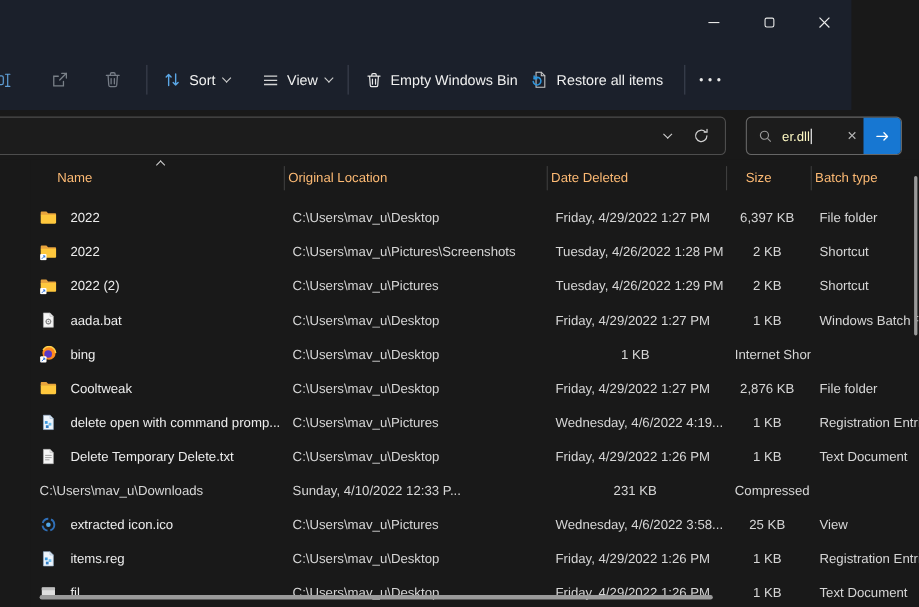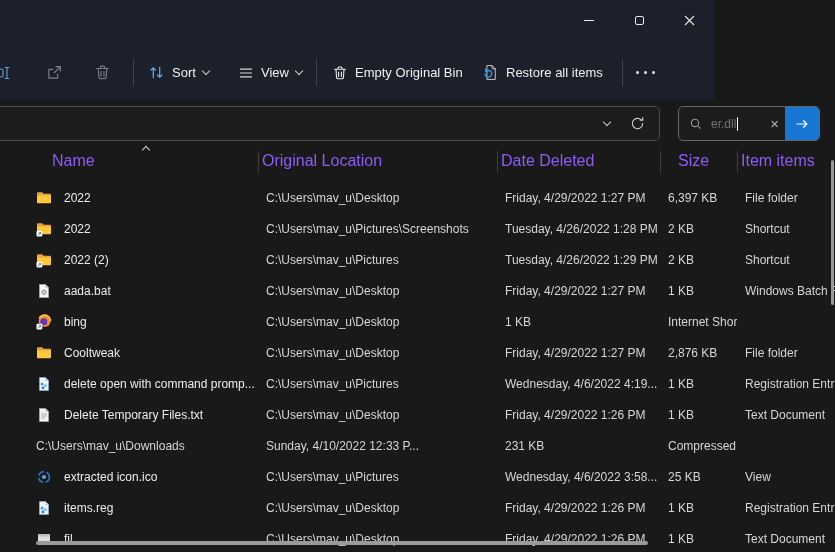--- a/index.html
+++ b/index.html
@@ -1,21 +1,21 @@
 <!DOCTYPE html>
 <html style="--accent: #1777d2;"><head>
 <meta charset="utf-8">
 <style>
   * { margin:0; padding:0; box-sizing:border-box; }
   html,body { width:835px; height:552px; overflow:hidden; background:#191919;
     font-family:"Liberation Sans", sans-serif; }
   .window { position:absolute; inset:0; width:835px; height:552px; background:#191919; }
 
   
-  .topband { position:absolute; left:0; top:0; width:714px; height:100px; background:#1b202b; }
+  .topband { position:absolute; left:0; top:0; width:774px; height:100px; background:#1b202b; }
 
   .captions { position:absolute; right:0; top:0; height:40px; display:flex; }
   .cap-btn { width:50px; height:40px; display:flex; align-items:center; justify-content:center; cursor:default; }
   .glyph-min { width:10px; height:1px; background:#e8e8e8; }
   .glyph-max { width:9px; height:9px; border:1px solid #e8e8e8; border-radius:2px; }
 
   .toolbar { position:absolute; left:0; top:45px; width:835px; height:55px; }
   .tb-item { position:absolute; top:0; height:55px; display:flex; align-items:center; gap:7px;
     color:#f0f0f0; font-size:13px; white-space:nowrap; }
   .tb-sep { position:absolute; top:14px; width:1px; height:27px; background:#3c4250; }
@@ -27,45 +27,45 @@
 
   
   .addrrow { position:absolute; left:0; top:100px; width:835px; height:45px; background:#191919; }
   .addressbar { position:absolute; left:-20px; top:6px; width:680px; height:35px;
     border:1px solid #4d4d4d; border-radius:5px; background:#1c1c1c;
     display:flex; align-items:center; justify-content:flex-end; padding-right:14px; gap:20px; }
   .searchbox { position:absolute; left:678px; top:6px; width:142px; height:35px;
     border:1px solid #666; border-radius:5px; background:#1c1c1c;
     display:flex; align-items:center; overflow:hidden; }
   .searchbox .q { margin-left:10px; }
-  .search-text { color:#737373; font-size:12px; margin-left:8px; }
+  .search-text { color:#fef9c3; font-size:12px; margin-left:8px; }
   .caret { width:1px; height:14px; background:#fff; margin-left:1px; }
   .clear-x { color:#b5b5b5; font-size:15px; margin-left:auto; margin-right:6px; line-height:1; }
   .go-btn { width:34px; height:35px; background:var(--accent,#1777d2); display:flex;
     align-items:center; justify-content:center; flex:none; border-radius:0 4px 4px 0; }
 
   
   .navsliver { position:absolute; left:0; top:145px; width:28px; bottom:0; background:#191919; }
 
   .filepane { position:absolute; left:28px; top:145px; width:807px; height:407px; overflow:hidden; }
   .grid5 { display:grid; grid-template-columns:230px 239px 163px 77px 98px; align-items:center; }
-  .headers { position:relative; height:32px; color:#8b5cf6; font-size:16px; }
+  .headers { position:relative; height:32px; color:#fdba74; font-size:12px; }
   .headers .hc { padding-left:4px; white-space:nowrap; overflow:hidden; height:32px; display:flex; align-items:center; }
   .hc.c-name { padding-left:24px; }
   .hc.c-size { padding-left:18px; }
   .hsep { position:absolute; top:6px; width:1px; height:22px; background:#3e3e3e; }
   .sort-asc { position:absolute; left:115px; top:2px; width:6px; height:6px;
     border-left:1px solid #cfcfcf; border-top:1px solid #cfcfcf; transform:rotate(45deg); }
 
   .rows { position:absolute; left:0; top:37px; width:807px; }
   .frow { height:31px; font-size:12px; color:#d6d6d6; cursor:default; }
   .frow > div { white-space:nowrap; overflow:hidden; padding-left:8px; }
   .cell-name { color:#ececec; display:flex; align-items:center; gap:12px; padding-left:8px; }
   .cell-name svg { flex:none; }
-  .cell-size { text-align:left; padding-right:10px; }
+  .cell-size { text-align:center; padding-right:10px; }
 
   .hscroll-thumb { position:absolute; left:36px; top:541px; width:612px; height:4px;
     background:#9a9a9a; border-radius:2px; z-index:5; }
   .vscroll-thumb { position:absolute; right:1px; top:160px; width:3px; height:145px;
     background:#9a9a9a; border-radius:2px; z-index:5; }
 
   svg { display:block; }
 </style>
 </head>
 <body>
@@ -123,21 +123,21 @@
         </svg>
         <span>View</span>
         <span class="chev"></span>
       </div>
       <div class="tb-sep" style="left:316px"></div>
 
       <div class="tb-item" style="left:332px">
         <svg width="16" height="16" viewBox="0 0 16 16" fill="none" stroke="#e8e8e8" stroke-width="1.1" stroke-linecap="round">
           <path d="M2.5 4.2h11M6 4V3c0-.5.4-1 1-1h2c.6 0 1 .5 1 1v1M4 4.4l.6 8.2c.1.7.6 1.2 1.3 1.2h4.2c.7 0 1.2-.5 1.3-1.2l.6-8.2M6.6 7v4.5M9.4 7v4.5"></path>
         </svg>
-        <span>Empty Original Bin</span>
+        <span>Empty Windows Bin</span>
       </div>
       <div class="tb-item" style="left:482px">
         <svg width="17" height="17" viewBox="0 0 16 16" fill="none" stroke-linecap="round">
           <path d="M5 1.5h4.5l3 3V14.5H5z" stroke="#c9c9c9" stroke-width=".9"></path>
           <path d="M9.5 1.5v3h3" stroke="#c9c9c9" stroke-width=".9"></path>
           <path d="M2.6 9.6a3.3 3.3 0 1 0 .9-2.8" stroke="#2e96dd" stroke-width="1.3"></path>
           <path d="M3.4 4.7v2.4h2.4" stroke="#2e96dd" stroke-width="1.3"></path>
         </svg>
         <span>Restore all items</span>
       </div>
@@ -189,21 +189,21 @@
       <div class="hc">
           <span>Original Location</span>
         </div>
       <div class="hc">
           <span>Date Deleted</span>
         </div>
       <div class="hc c-size">
           <span>Size</span>
         </div>
       <div class="hc">
-          <span>Item items</span>
+          <span>Batch type</span>
         </div>
       <div class="hsep" style="left:230px"></div>
       <div class="hsep" style="left:469px"></div>
       <div class="hsep" style="left:632px"></div>
       <div class="hsep" style="left:709px"></div>
     </div>
     <div class="rows" id="rows">
         <div class="frow grid5">
     <div class="cell-name">
             <span>
@@ -323,21 +323,21 @@
   </div>
         <div class="frow grid5">
     <div class="cell-name">
             <span>
               <svg width="16" height="16" viewBox="0 0 16 16">
                 <path d="M3.5 1.5h6l3 3v10h-9z" fill="#f5f5f5" stroke="#b5b5b5" stroke-width=".6"></path>
                 <path d="M9.5 1.5v3h3" fill="none" stroke="#b5b5b5" stroke-width=".6"></path>
                 <path d="M5 7h6M5 9h6M5 11h4" stroke="#9a9a9a" stroke-width=".8"></path>
               </svg>
             </span>
-            <span>Delete Temporary Files.txt</span>
+            <span>Delete Temporary Delete.txt</span>
           </div>
     <div>C:\Users\mav_u\Desktop</div>
     <div>Friday, 4/29/2022 1:26 PM</div>
     <div class="cell-size">1 KB</div>
     <div>Text Document</div>
   </div>
         <div class="frow grid5">
     <div>C:\Users\mav_u\Downloads</div>
     <div>Sunday, 4/10/2022 12:33 P...</div>
     <div class="cell-size">231 KB</div>

